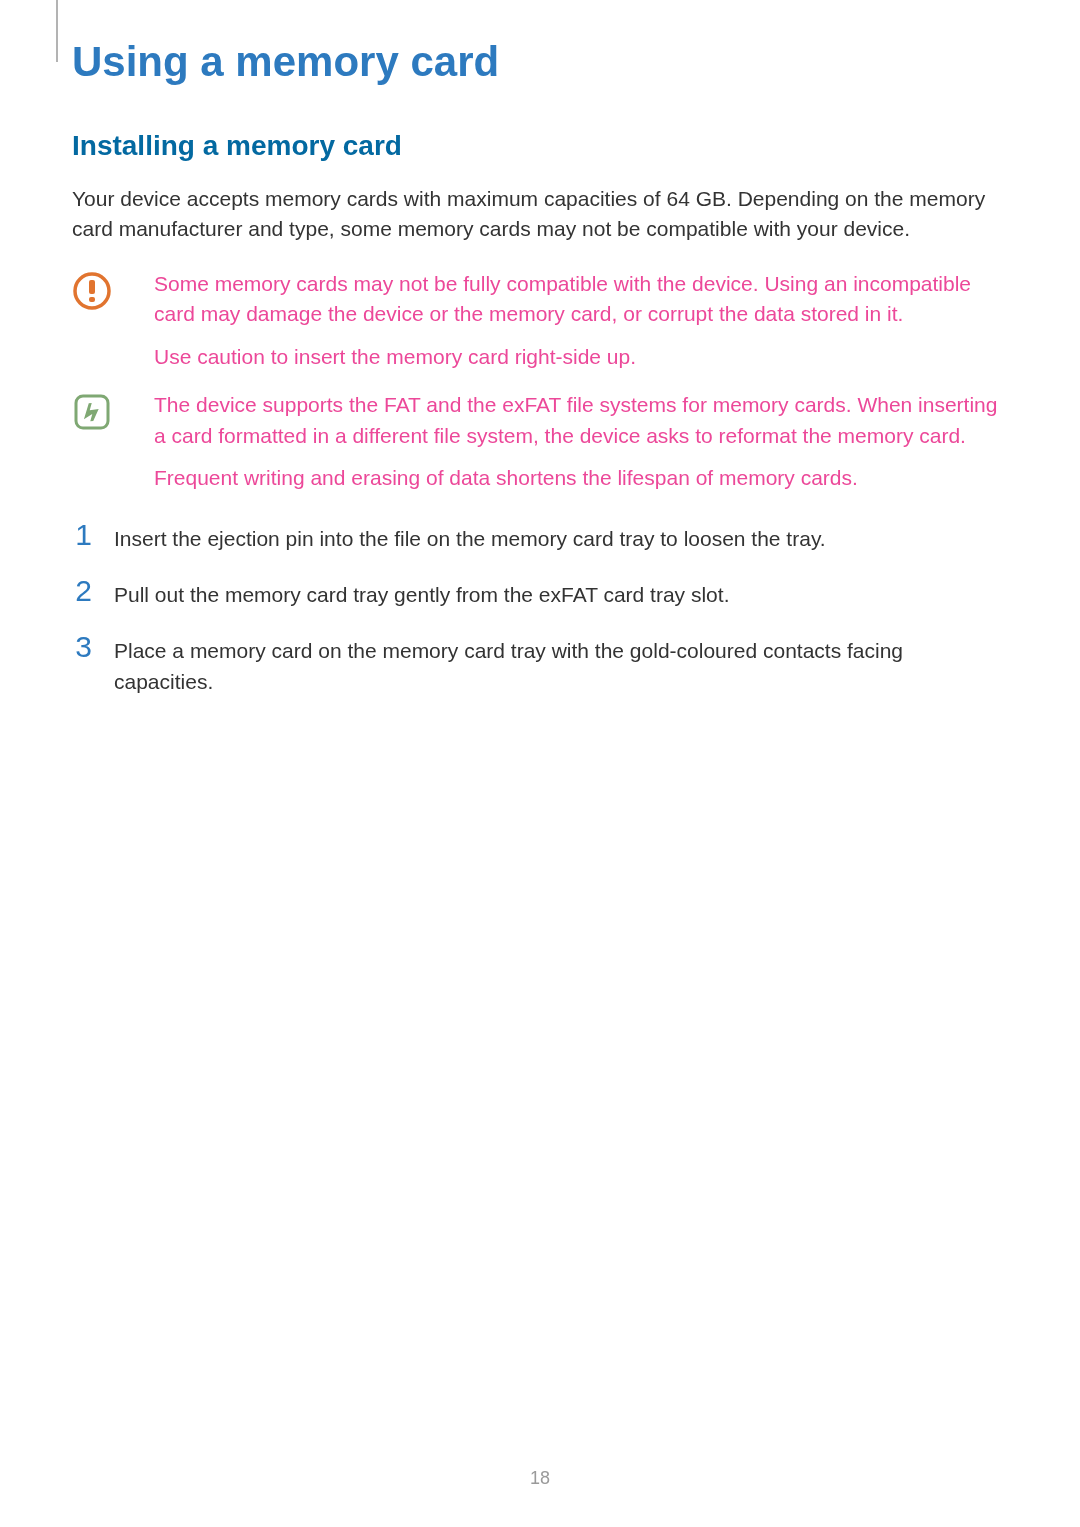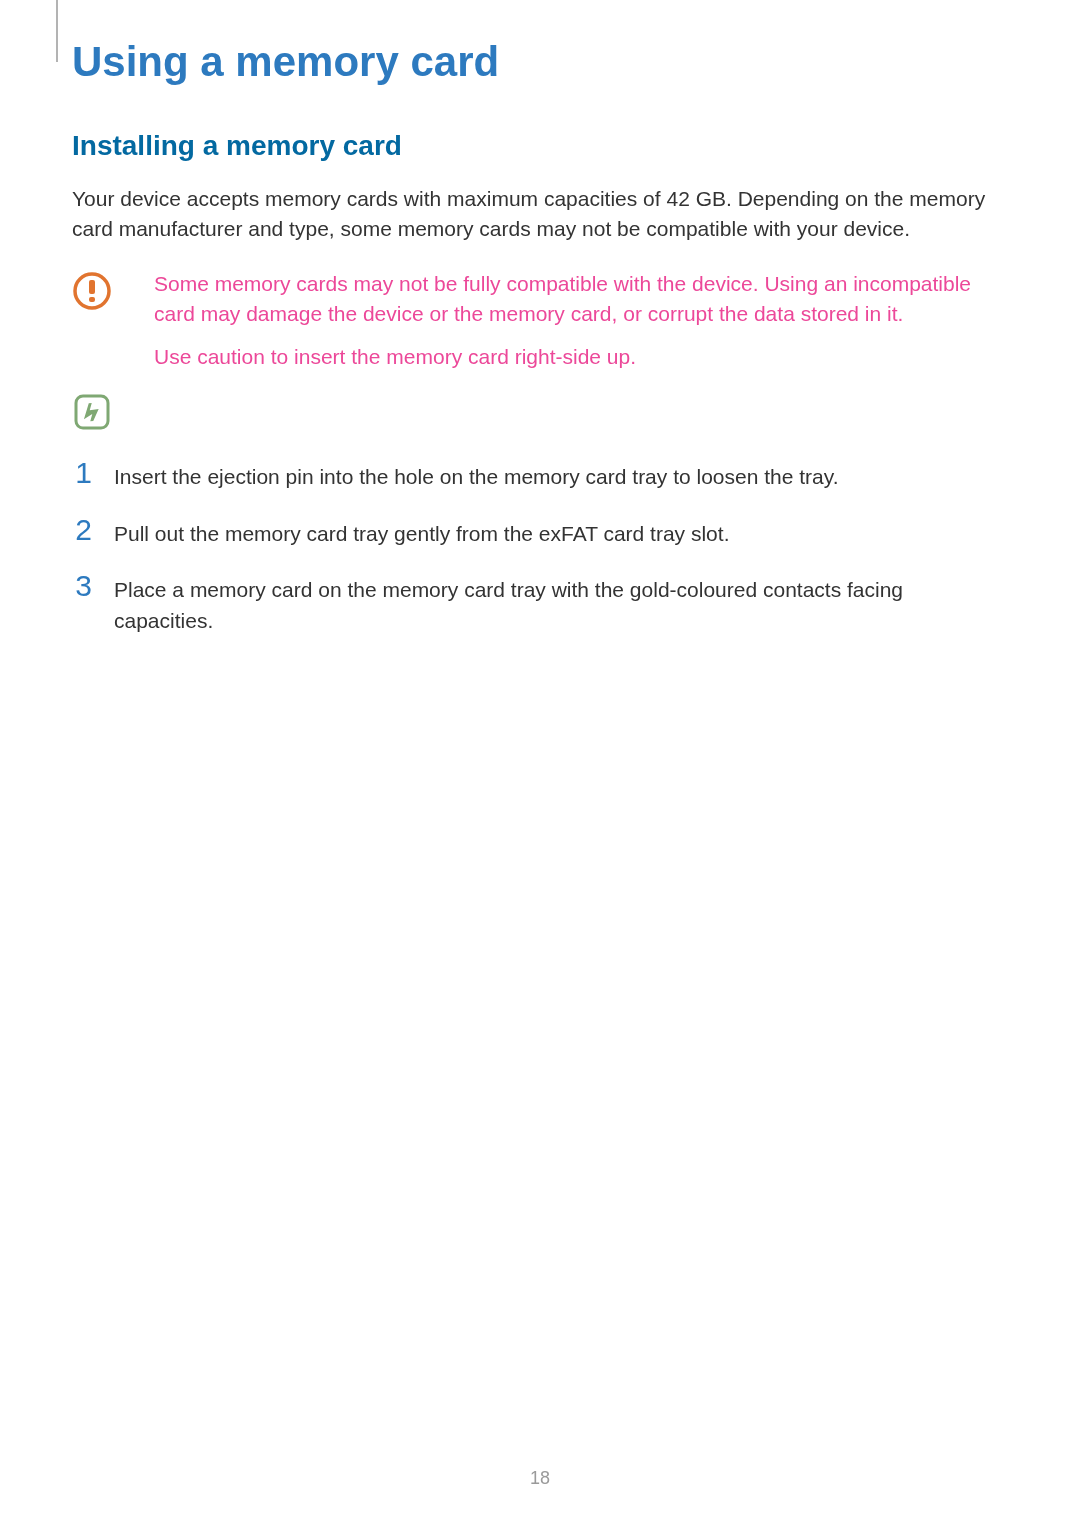--- a/index.html
+++ b/index.html
@@ -110,21 +110,21 @@
 <body>
 
 <div class="page">
   <div class="side-rule"></div>
 
 
   <h1 class="h1">Using a memory card</h1>
 
   <h2 class="h2">Installing a memory card</h2>
 
-  <p class="intro">Your device accepts memory cards with maximum capacities of 42 GB. Depending on the memory card manufacturer and type, some memory cards may not be compatible with your device.</p>
+  <p class="intro">Your device accepts memory cards with maximum capacities of 64 GB. Depending on the memory card manufacturer and type, some memory cards may not be compatible with your device.</p>
 
   <div class="callout">
     <div class="callout-icon">
       <svg width="40" height="40" viewBox="0 0 40 40">
         <circle cx="20" cy="20" r="17" fill="none" stroke="#e1742f" stroke-width="3.5"></circle>
         <rect x="17" y="9" width="6" height="14" rx="2" fill="#e1742f"></rect>
         <rect x="17" y="26" width="6" height="5" rx="2" fill="#e1742f"></rect>
       </svg>
     </div>
     <div class="callout-body">
@@ -134,27 +134,29 @@
   </div>
 
   <div class="callout">
     <div class="callout-icon">
       <svg width="40" height="40" viewBox="0 0 40 40">
         <rect x="4" y="4" width="32" height="32" rx="7" fill="none" stroke="#7fa873" stroke-width="3"></rect>
         <path d="M 11 26 L 18 11 L 21 11 L 18 18 L 27 18 L 20 29 L 17 29 L 20 22 Z" fill="#7fa873" transform="rotate(-8 20 20)"></path>
       </svg>
     </div>
     <div class="callout-body">
+      <p>The device supports the FAT and the exFAT file systems for memory cards. When inserting a card formatted in a different file system, the device asks to reformat the memory card.</p>
+      <p>Frequent writing and erasing of data shortens the lifespan of memory cards.</p>
     </div>
   </div>
 
   <div class="steps">
     <div class="step">
       <div class="step-num">1</div>
-      <div class="step-text">Insert the ejection pin into the hole on the memory card tray to loosen the tray.</div>
+      <div class="step-text">Insert the ejection pin into the file on the memory card tray to loosen the tray.</div>
     </div>
     <div class="step">
       <div class="step-num">2</div>
       <div class="step-text">Pull out the memory card tray gently from the exFAT card tray slot.</div>
     </div>
     <div class="step">
       <div class="step-num">3</div>
       <div class="step-text">Place a memory card on the memory card tray with the gold-coloured contacts facing capacities.</div>
     </div>
   </div>

